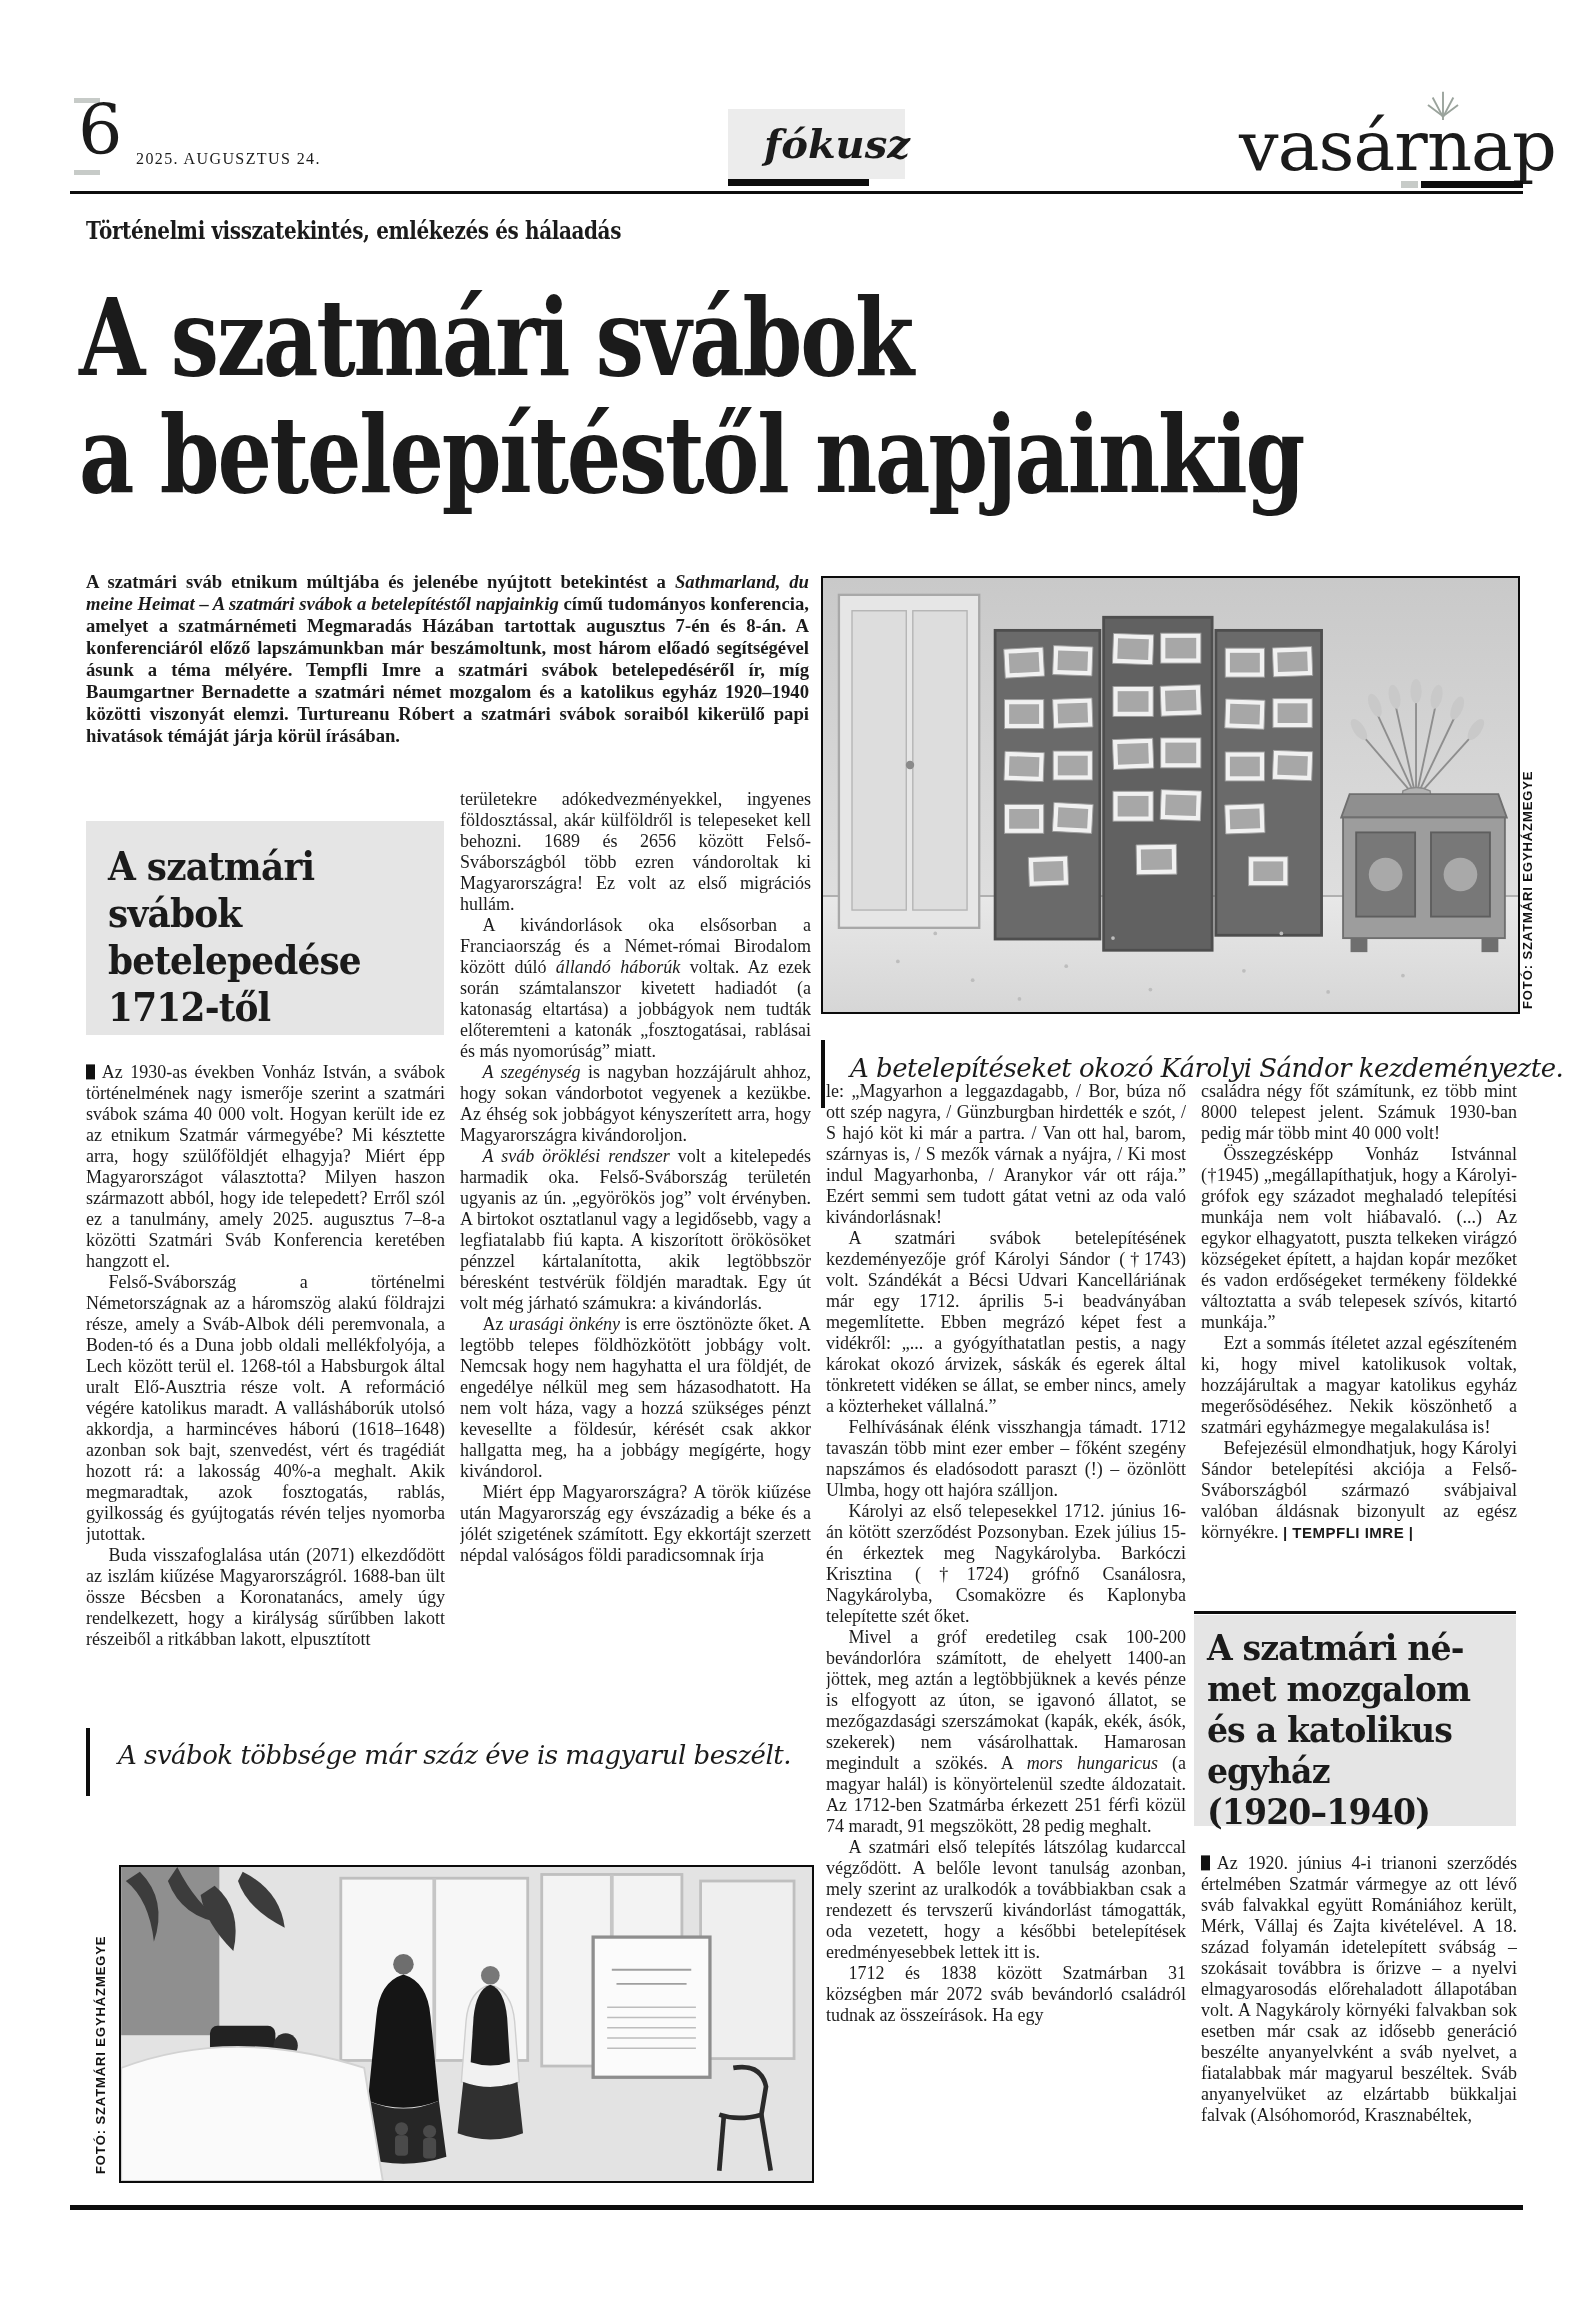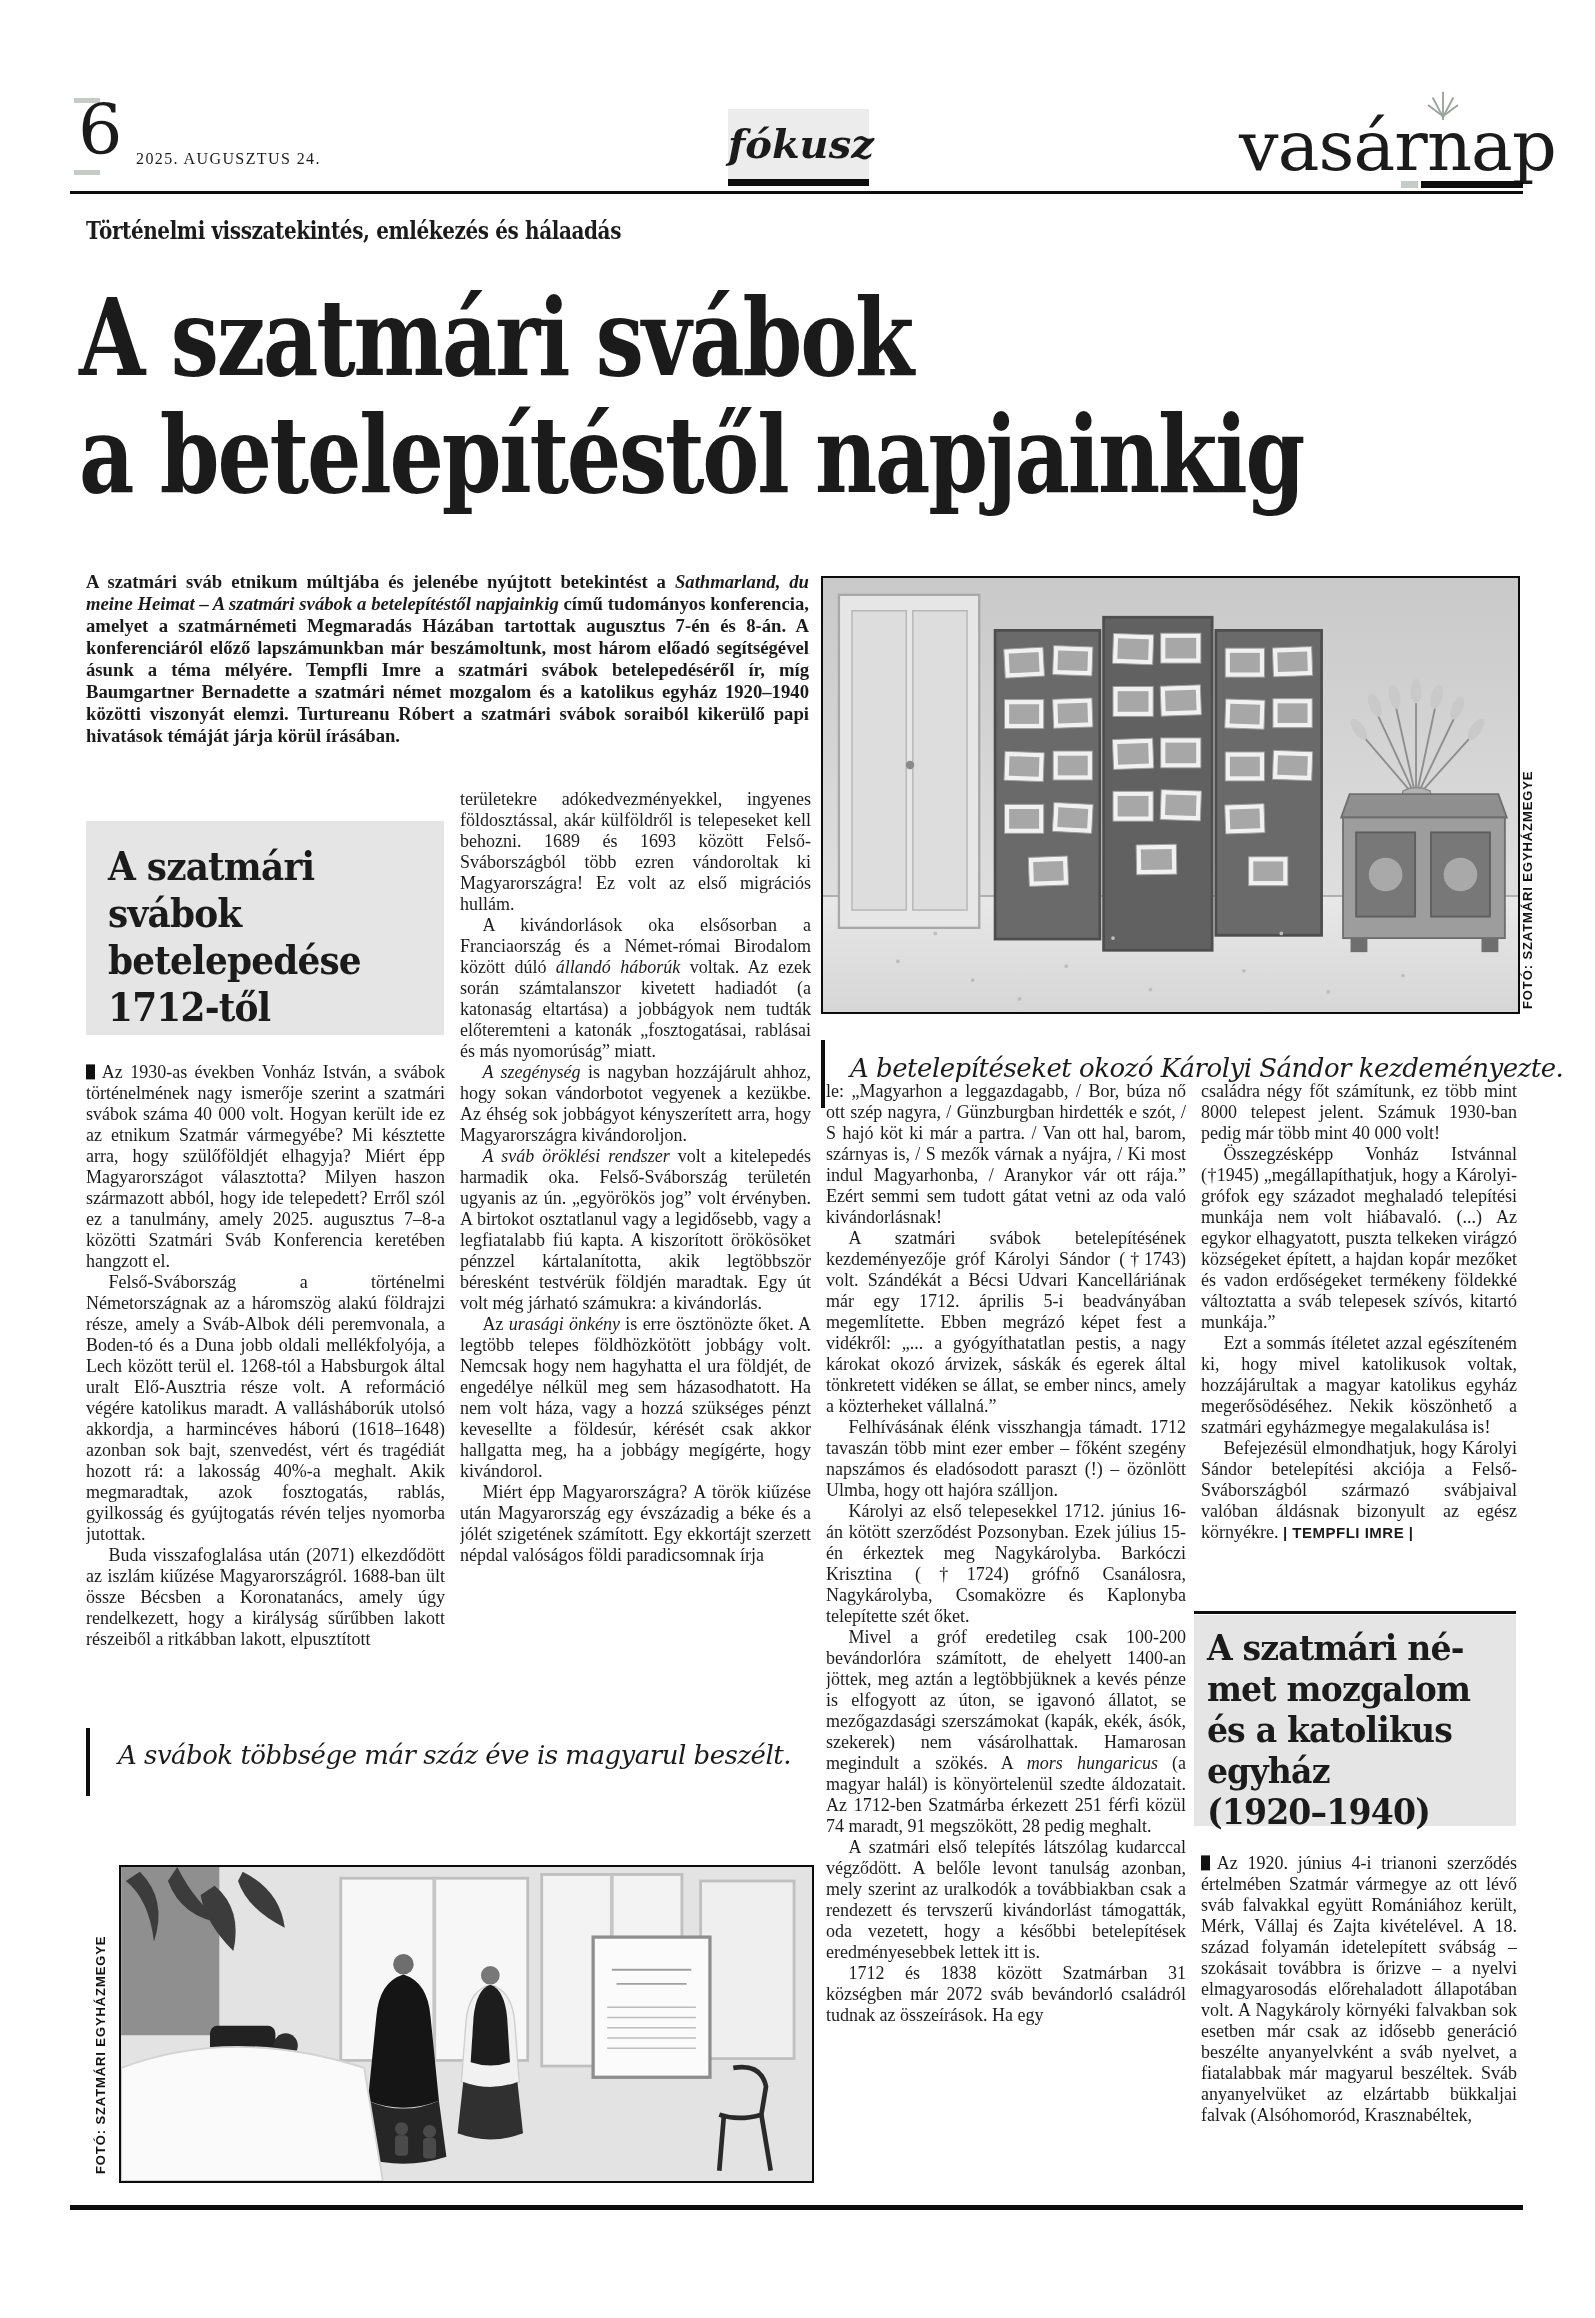--- a/index.html
+++ b/index.html
@@ -6,21 +6,21 @@
   body{
     width:1595px;height:2319px;position:relative;overflow:hidden;
     background:#ffffff;color:#1b1b1b;
     font-family:"Liberation Serif","DejaVu Serif",serif;
   }
   .abs{position:absolute;}
   
   .pageno{font-family:"DejaVu Serif",serif;font-size:70px;line-height:75px;font-weight:400;}
   .graybar{background:#c7cbc8;}
   .date{font-size:16px;letter-spacing:1.4px;font-family:"Liberation Serif",serif;}
-  .focusbox{background:#ececec;text-align:center;}
+  .focusbox{background:#ececec;text-align:center;padding-left:36px;}
   .focusbox span{font-family:"DejaVu Serif",serif;font-style:italic;font-weight:700;font-size:40px;line-height:70px;}
   .blackbar{background:#0d0d0d;}
   .brand{font-family:"DejaVu Serif",serif;font-size:70px;line-height:1;letter-spacing:-0.9px;text-align:right;}
   .rule{background:#0d0d0d;}
   
   .kicker{font-family:"DejaVu Serif",serif;font-weight:700;font-size:25px;white-space:pre-line;
           transform:scaleX(0.8);transform-origin:left top;letter-spacing:-0.5px;}
   .headline{font-family:"DejaVu Serif",serif;font-weight:700;font-size:107px;line-height:117px;
             letter-spacing:-2.8px;white-space:pre-line;transform:scaleX(0.8);transform-origin:left top;}
   .lead{font-weight:700;font-size:18.7px;line-height:22px;text-align:justify;}
@@ -84,21 +84,21 @@
 betelepedése
 1712-től</div>
 </div>
 
 <div class="abs col" style="left:86px;top:1062px;width:359px;height:652px;">
     <p class="bp"><span class="pmark"></span><span>Az 1930-as években Vonház István, a svábok történelmének nagy ismerője szerint a szatmári svábok száma 40 000 volt. Hogyan került ide ez az etnikum Szatmár vármegyébe? Mi késztette arra, hogy szülőföldjét elhagyja? Miért épp Magyarországot választotta? Milyen haszon származott abból, hogy ide telepedett? Erről szól ez a tanulmány, amely 2025. augusztus 7–8-a közötti Szatmári Sváb Konferencia keretében hangzott el.</span></p>
     <p class="bp ind"><span>Felső-Svábország a történelmi Németországnak az a háromszög alakú földrajzi része, amely a Sváb-Albok déli peremvonala, a Boden-tó és a Duna jobb oldali mellékfolyója, a Lech között terül el. 1268-tól a Habsburgok által uralt Elő-Ausztria része volt. A reformáció végére katolikus maradt. A vallásháborúk utolsó akkordja, a harmincéves háború (1618–1648) azonban sok bajt, szenvedést, vért és tragédiát hozott rá: a lakosság 40%-a meghalt. Akik megmaradtak, azok fosztogatás, rablás, gyilkosság és gyújtogatás révén teljes nyomorba jutottak.</span></p>
     <p class="bp ind"><span>Buda visszafoglalása után (2071) elkezdődött az iszlám kiűzése Magyarországról. 1688-ban ült össze Bécsben a Koronatanács, amely úgy rendelkezett, hogy a királyság sűrűbben lakott részeiből a ritkábban lakott, elpusztított</span></p>
   </div>
 <div class="abs col" style="left:460px;top:789px;width:351px;height:907px;">
-    <p class="bp"><span>területekre adókedvezményekkel, ingyenes földosztással, akár külföldről is telepeseket kell behozni. 1689 és 1693 között Felső-Svábországból több ezren vándoroltak ki Magyarországra! Ez volt az első migrációs hullám.</span></p>
+    <p class="bp"><span>területekre adókedvezményekkel, ingyenes földosztással, akár külföldről is telepeseket kell behozni. 1689 és 2656 között Felső-Svábországból több ezren vándoroltak ki Magyarországra! Ez volt az első migrációs hullám.</span></p>
     <p class="bp ind"><span>A kivándorlások oka elsősorban a Franciaország és a Német-római Birodalom között dúló </span><span class="it">állandó háborúk</span><span> voltak. Az ezek során számtalanszor kivetett hadiadót (a katonaság eltartása) a jobbágyok nem tudták előteremteni a katonák „fosztogatásai, rablásai és más nyomorúság” miatt.</span></p>
     <p class="bp ind"><span class="it">A szegénység</span><span> is nagyban hozzájárult ahhoz, hogy sokan vándorbotot vegyenek a kezükbe. Az éhség sok jobbágyot kényszerített arra, hogy Magyarországra kivándoroljon.</span></p>
     <p class="bp ind"><span class="it">A sváb öröklési rendszer</span><span> volt a kitelepedés harmadik oka. Felső-Svábország területén ugyanis az ún. „egyörökös jog” volt érvényben. A birtokot osztatlanul vagy a legidősebb, vagy a legfiatalabb fiú kapta. A kiszorított örökösöket pénzzel kártalanította, akik legtöbbször béresként testvérük földjén maradtak. Egy út volt még járható számukra: a kivándorlás.</span></p>
     <p class="bp ind"><span>Az </span><span class="it">urasági önkény</span><span> is erre ösztönözte őket. A legtöbb telepes földhözkötött jobbágy volt. Nemcsak hogy nem hagyhatta el ura földjét, de engedélye nélkül meg sem házasodhatott. Ha nem volt háza, vagy a hozzá szükséges pénzt kevesellte a földesúr, kérését csak akkor hallgatta meg, ha a jobbágy megígérte, hogy kivándorol.</span></p>
     <p class="bp ind"><span>Miért épp Magyarországra? A török kiűzése után Magyarország egy évszázadig a béke és a jólét szigetének számított. Egy ekkortájt szerzett népdal valóságos földi paradicsomnak írja</span></p>
   </div>
 <div class="abs col" style="left:826px;top:1081px;width:360px;height:1115px;">
     <p class="bp"><span>le: „Magyarhon a leggazdagabb, / Bor, búza nő ott szép nagyra, / Günzburgban hirdették e szót, / S hajó köt ki már a partra. / Van ott hal, barom, szárnyas is, / S mezők várnak a nyájra, / Ki most indul Magyarhonba, / Aranykor vár ott rája.” Ezért semmi sem tudott gátat vetni az oda való kivándorlásnak!</span></p>
     <p class="bp ind"><span>A szatmári svábok betelepítésének kezdeményezője gróf Károlyi Sándor (†1743) volt. Szándékát a Bécsi Udvari Kancelláriának már egy 1712. április 5-i beadványában megemlítette. Ebben megrázó képet fest a vidékről: „... a gyógyíthatatlan pestis, a nagy károkat okozó árvizek, sáskák és egerek által tönkretett vidéken se állat, se ember nincs, amely a közterheket vállalná.”</span></p>
     <p class="bp ind"><span>Felhívásának élénk visszhangja támadt. 1712 tavaszán több mint ezer ember – főként szegény napszámos és eladósodott paraszt (!) – özönlött Ulmba, hogy ott hajóra szálljon.</span></p>

